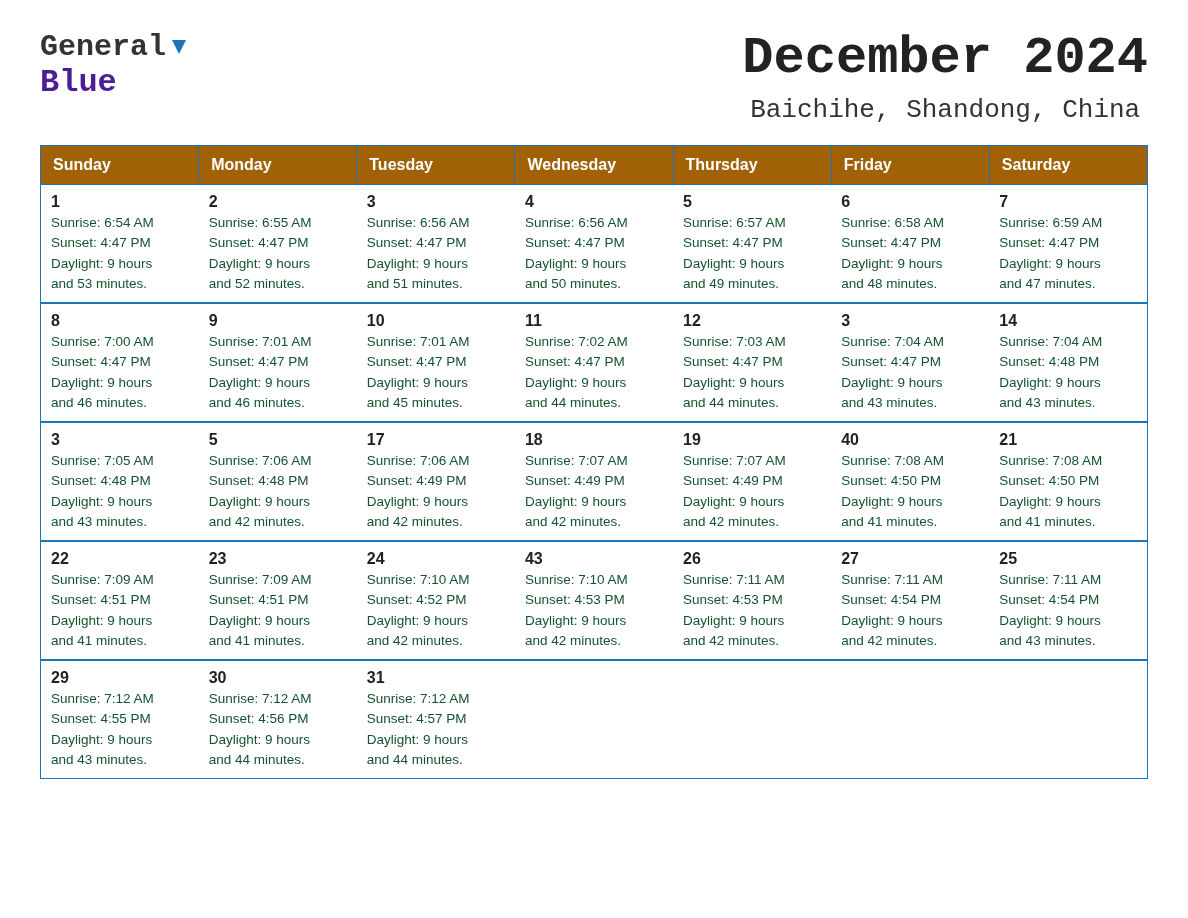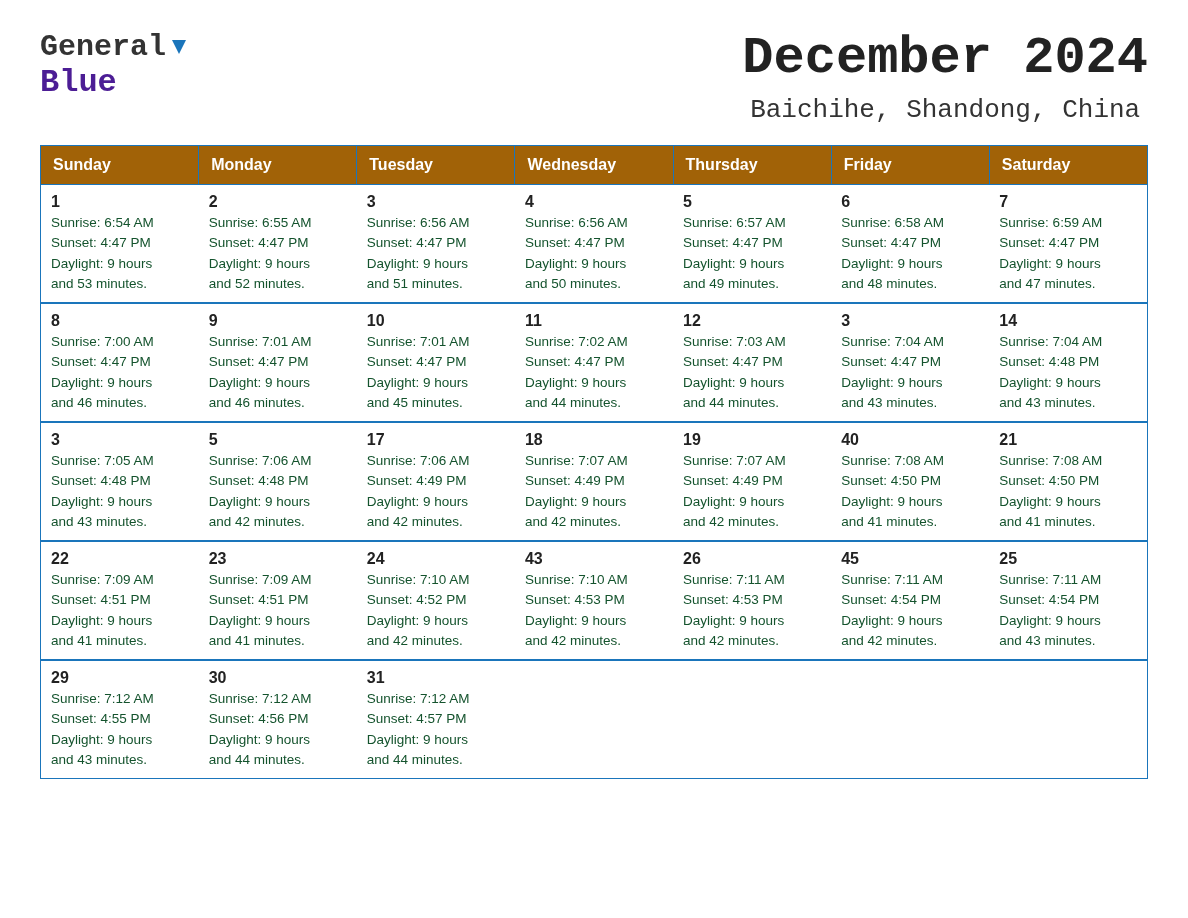--- a/index.html
+++ b/index.html
@@ -241,21 +241,21 @@
         </td>
         <td>
           <span class="day-number">43</span>
           <div class="day-info">Sunrise: 7:10 AM<br>Sunset: 4:53 PM<br>Daylight: 9 hours<br>and 42 minutes.</div>
         </td>
         <td>
           <span class="day-number">26</span>
           <div class="day-info">Sunrise: 7:11 AM<br>Sunset: 4:53 PM<br>Daylight: 9 hours<br>and 42 minutes.</div>
         </td>
         <td>
-          <span class="day-number">45</span>
+          <span class="day-number">27</span>
           <div class="day-info">Sunrise: 7:11 AM<br>Sunset: 4:54 PM<br>Daylight: 9 hours<br>and 42 minutes.</div>
         </td>
         <td>
           <span class="day-number">25</span>
           <div class="day-info">Sunrise: 7:11 AM<br>Sunset: 4:54 PM<br>Daylight: 9 hours<br>and 43 minutes.</div>
         </td>
       </tr>
       <tr>
         <td>
           <span class="day-number">29</span>

